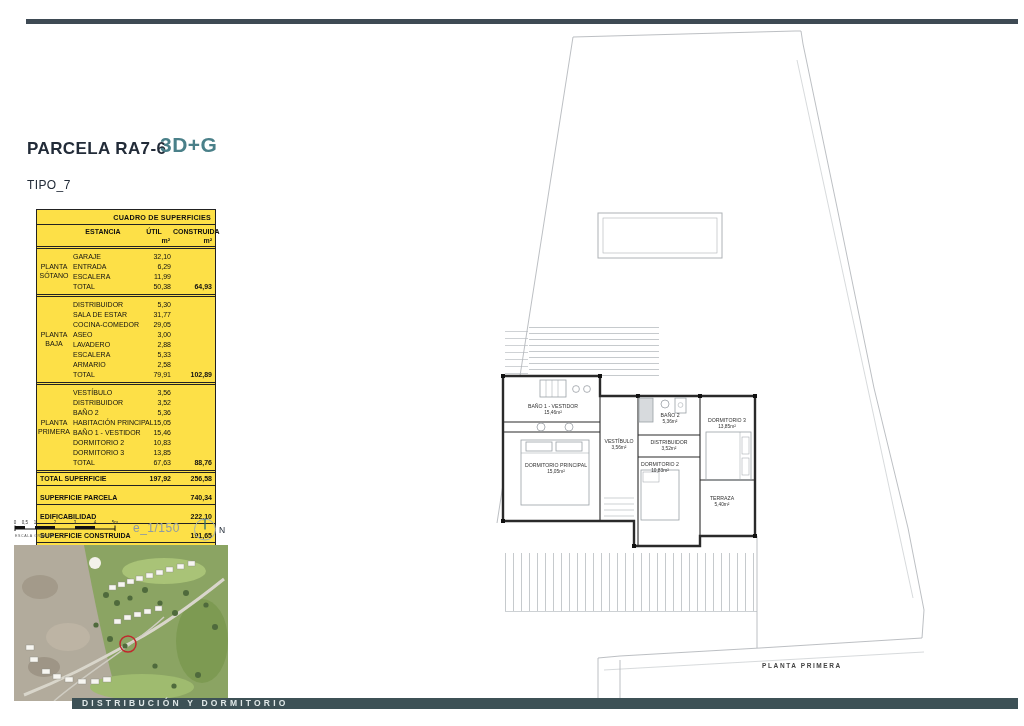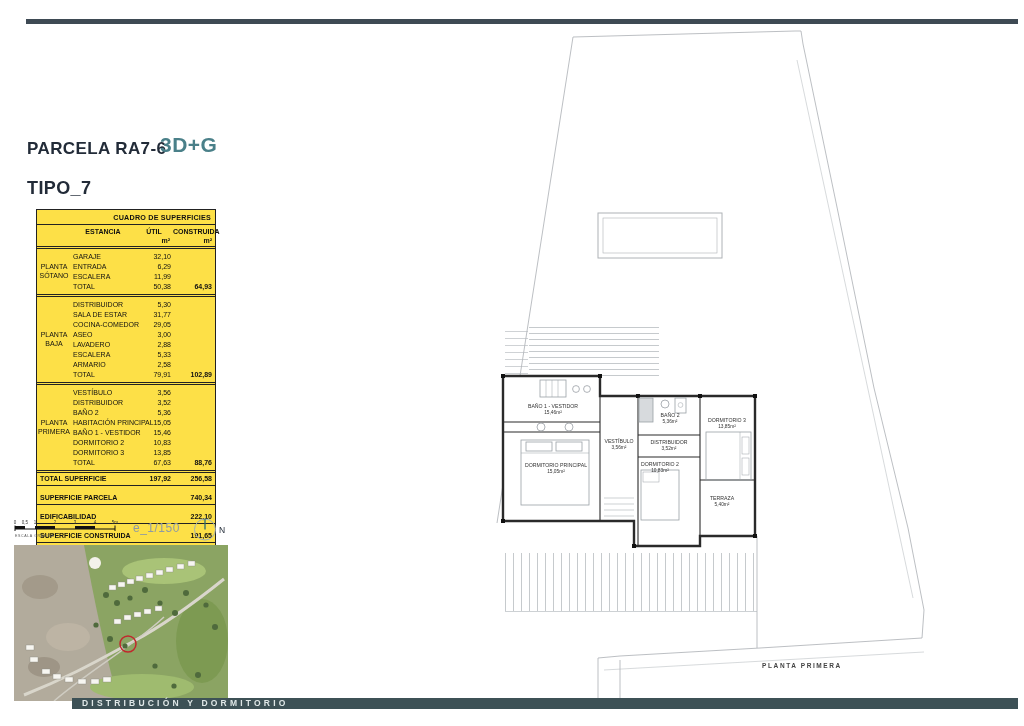--- a/index.html
+++ b/index.html
@@ -5,21 +5,21 @@
   html,body{margin:0;padding:0;}
   body{width:1024px;height:726px;background:#ffffff;font-family:"Liberation Sans",sans-serif;position:relative;overflow:hidden;}
   .sheet{position:absolute;inset:0;background:#fff;padding-left:20px;}
 
   
   .top-bar{position:absolute;left:26px;top:19px;width:992px;height:5px;background:#3e4a54;}
 
   
   .parcela-title{position:absolute;left:27px;top:139px;font-size:17px;font-weight:bold;color:#222b38;letter-spacing:.4px;}
   .model-title{position:absolute;left:160px;top:133px;font-size:21px;font-weight:bold;color:#4a8089;letter-spacing:.5px;}
-  .tipo-title{position:absolute;left:27px;top:178px;font-size:18px;font-weight:bold;color:#222b38;letter-spacing:.4px;}
+  .tipo-title{position:absolute;left:27px;top:178px;font-size:12px;font-weight:normal;color:#222b38;letter-spacing:.4px;}
 
   
   .surface-table{position:absolute;left:36px;top:209px;width:178px;border:1px solid #222;background:#fde047;font-size:7px;color:#111;}
   .t-title{display:flex;justify-content:flex-end;padding:3px 4px 2px;font-weight:bold;font-size:7.2px;border-bottom:1px solid #222;letter-spacing:.2px;}
   .t-head{border-bottom:3px double #222;padding:2px 0 1px;}
   .h-line{display:grid;grid-template-columns:34px 64px 38px 42px;height:9px;line-height:9px;}
   .hc{text-align:center;font-weight:bold;}
   .hr{text-align:right;padding-right:3px;font-weight:bold;}
   .u{font-weight:bold;}
   .t-section{display:flex;border-bottom:3px double #222;}

